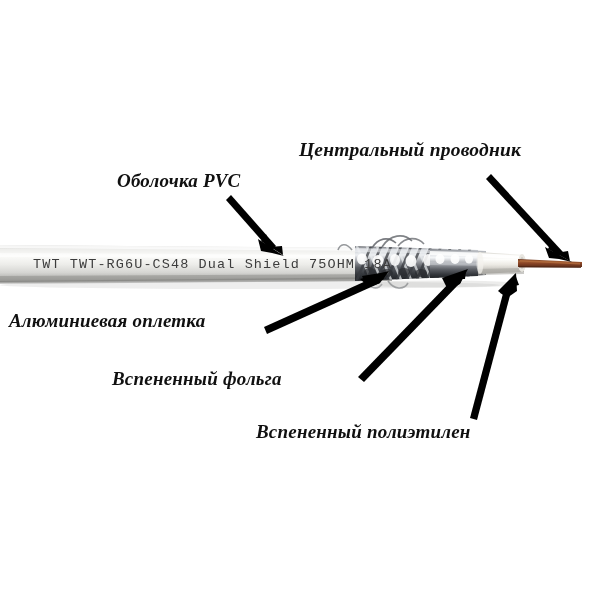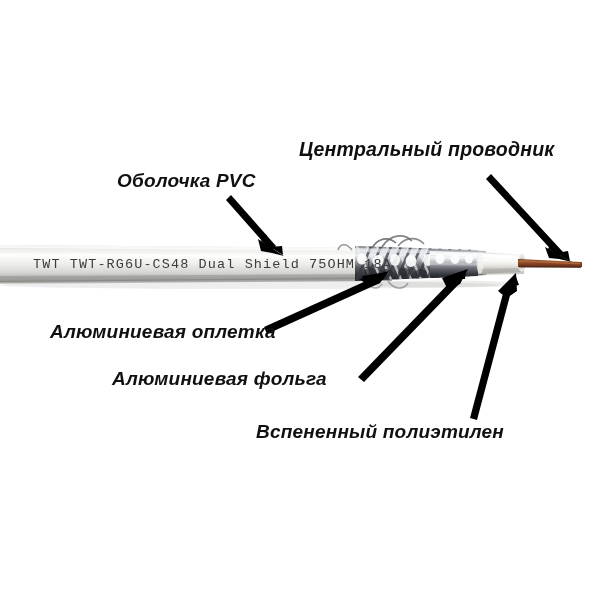--- a/index.html
+++ b/index.html
@@ -20,31 +20,31 @@
   }
   #art {
     position: absolute;
     left: 0;
     top: 0;
     width: 600px;
     height: 600px;
   }
   .label {
     position: absolute;
-    font-family: Liberation Sans, sans-serif;
+    font-family: Liberation Serif, serif;
     font-weight: bold;
     font-style: italic;
     color: #101010;
     white-space: nowrap;
     letter-spacing: 0.2px;
     line-height: 1;
   }
   .lbl-center-conductor { left: 299px; top: 140px; font-size: 19.5px; }
   .lbl-pvc             { left: 117px;  top: 171px; font-size: 19px; }
-  .lbl-braid           { left: 9px;   top: 322px; font-size: 19px; margin-left: 41px; }
+  .lbl-braid           { left: 9px;   top: 311px; font-size: 19px; }
   .lbl-foil            { left: 112px; top: 369px; font-size: 19px; }
   .lbl-foam            { left: 256px; top: 422px; font-size: 19px; text-align: center; }
 </style>
 </head>
 <body>
 
 <div id="stage">
 
   <svg id="art" viewBox="0 0 600 600">
     <defs>
@@ -248,17 +248,17 @@
       </g>
     </g>
   </svg>
 
   <div class="label lbl-center-conductor">Центральный проводник</div>
 
   <div class="label lbl-pvc">Оболочка PVC</div>
 
   <div class="label lbl-braid">Алюминиевая оплетка</div>
 
-  <div class="label lbl-foil">Алюминиевая фольга</div>
+  <div class="label lbl-foil">Вспененный фольга</div>
 
   <div class="label lbl-foam">Вспененный полиэтилен</div>
 
 </div>
 
 </body></html>

